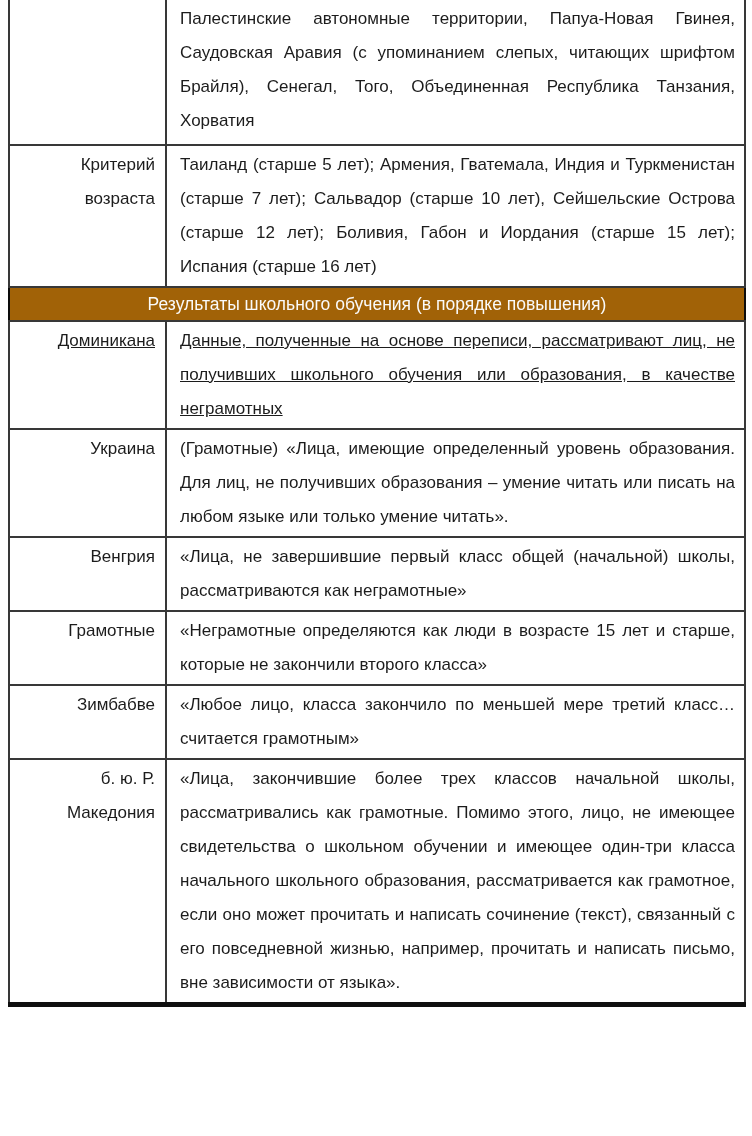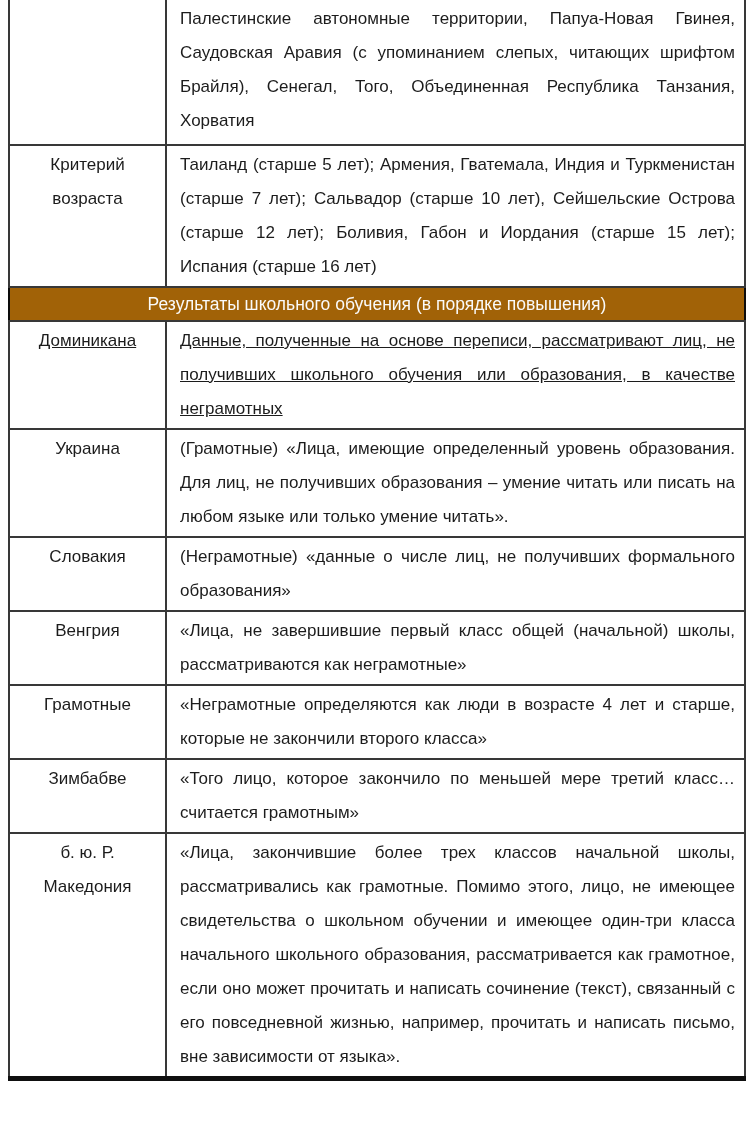--- a/index.html
+++ b/index.html
@@ -31,21 +31,21 @@
     vertical-align: top;
     font-size: 17px;
     line-height: 34px;
     padding: 2px 10px;
     box-sizing: border-box;
     overflow: hidden;
   }
   tr.row-first td { border-top: none; }
   td.label {
     white-space: pre-line;
-    text-align: center;
+    text-align: right;
   }
   td.body {
     text-align: justify;
     padding-left: 13px;
     padding-right: 9px;
   }
   td.section {
     background: #a16207;
     color: #fafafa;
     text-align: center;
@@ -79,35 +79,31 @@
         <td class="section" colspan="2">Результаты школьного обучения (в порядке повышения)</td>
       </tr>
       <tr style="height:105px;text-decoration:underline;">
         <td class="label">Доминикана</td>
         <td class="body">Данные, полученные на основе переписи, рассматривают лиц, не получивших школьного обучения или образования, в качестве неграмотных</td>
       </tr>
       <tr style="height:105px;">
         <td class="label">Украина</td>
         <td class="body">(Грамотные) «Лица, имеющие определенный уровень образования. Для лиц, не получивших образования – умение читать или писать на любом языке или только умение читать».</td>
       </tr>
-      <tr style="height:72px;">
-        <td class="label">Словакия</td>
-        <td class="body">(Неграмотные) «данные о числе лиц, не получивших формального образования»</td>
-      </tr>
       <tr style="height:73px;margin-left:44px;">
         <td class="label">Венгрия</td>
         <td class="body">«Лица, не завершившие первый класс общей (начальной) школы, рассматриваются как неграмотные»</td>
       </tr>
       <tr style="height:72px;">
         <td class="label">Грамотные</td>
-        <td class="body">«Неграмотные определяются как люди в возрасте 4 лет и старше, которые не закончили второго класса»</td>
+        <td class="body">«Неграмотные определяются как люди в возрасте 15 лет и старше, которые не закончили второго класса»</td>
       </tr>
       <tr style="height:71px;">
         <td class="label">Зимбабве</td>
-        <td class="body">«Того лицо, которое закончило по меньшей мере третий класс… считается грамотным»</td>
+        <td class="body">«Любое лицо, класса закончило по меньшей мере третий класс… считается грамотным»</td>
       </tr>
       <tr style="height:240px;">
         <td class="label">б. ю. Р.
 Македония</td>
         <td class="body">«Лица, закончившие более трех классов начальной школы, рассматривались как грамотные. Помимо этого, лицо, не имеющее свидетельства о школьном обучении и имеющее один-три класса начального школьного образования, рассматривается как грамотное, если оно может прочитать и написать сочинение (текст), связанный с его повседневной жизнью, например, прочитать и написать письмо, вне зависимости от языка».</td>
       </tr>
     </tbody>
   </table>
 </div>
 

